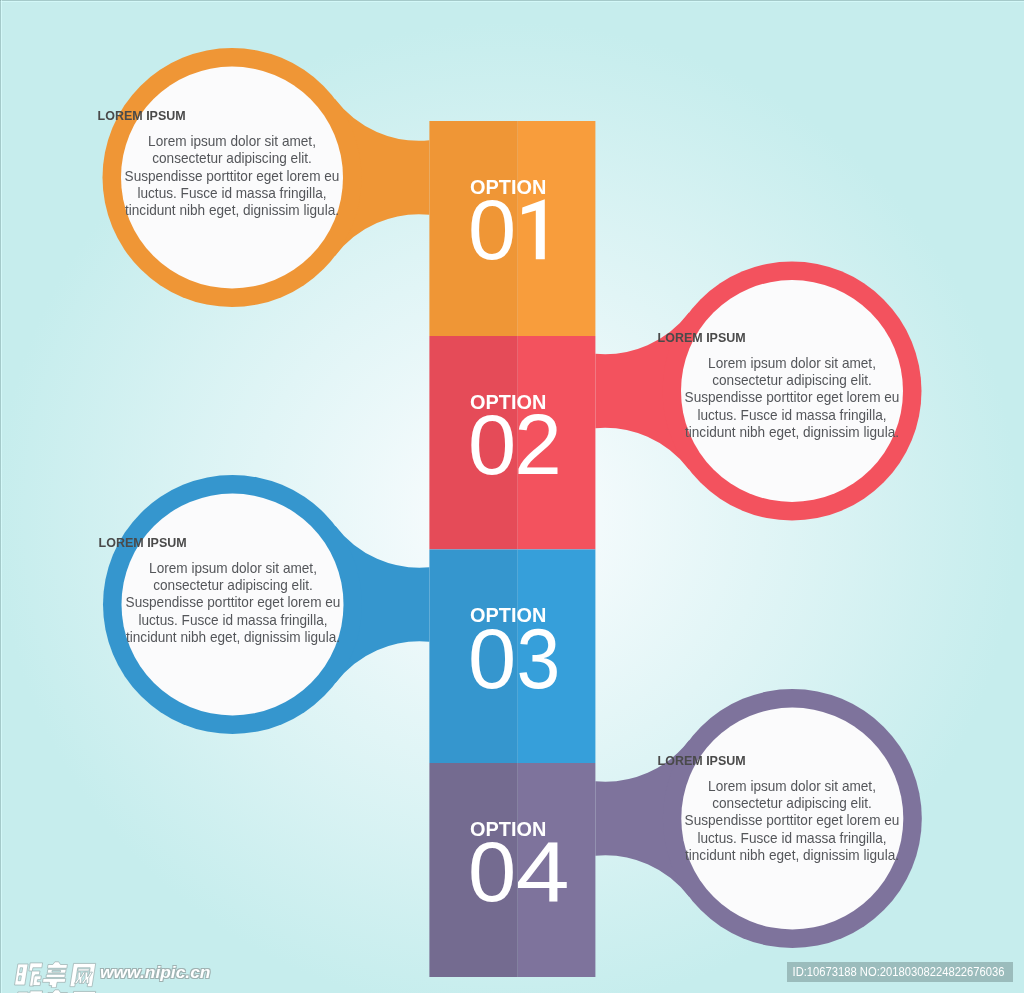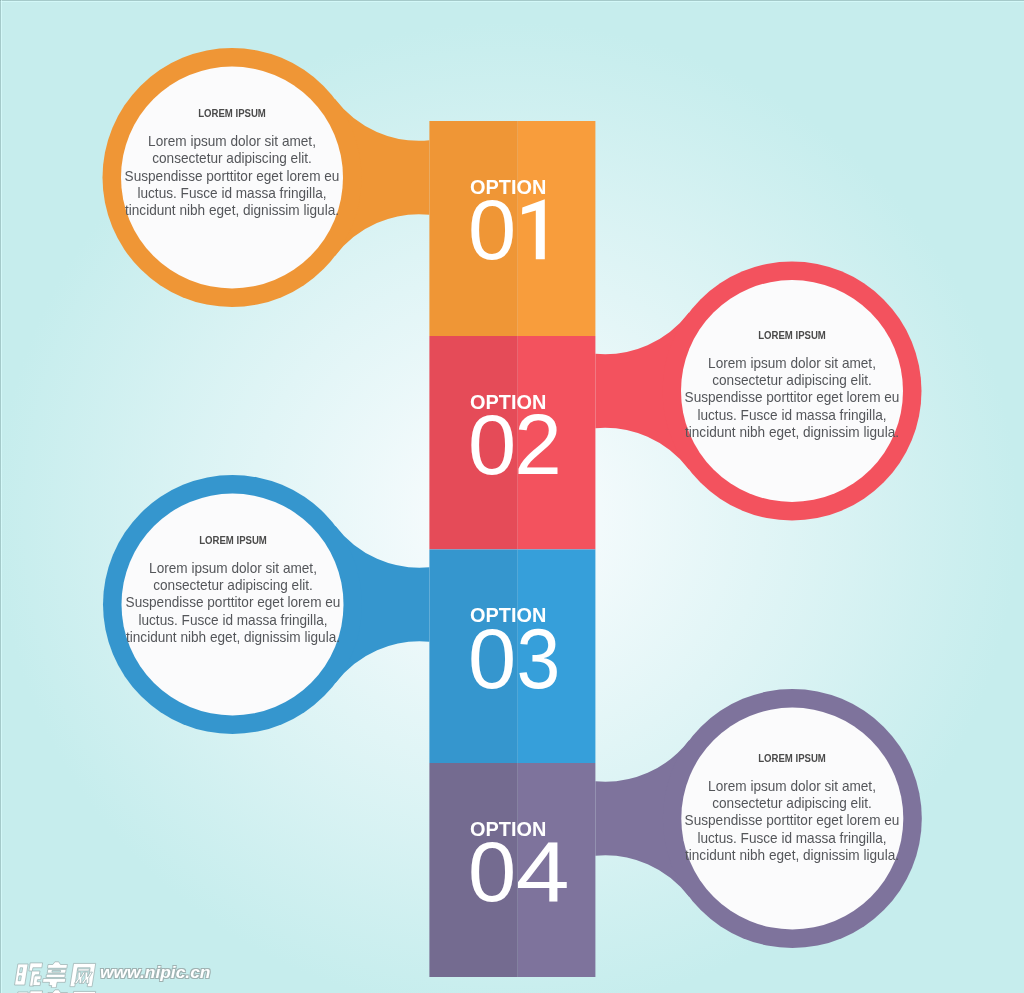--- a/index.html
+++ b/index.html
@@ -17,26 +17,26 @@
     background: radial-gradient(ellipse 511px 496px at 507px 518px, rgb(252,253,255) 0%, rgb(198,237,237) 100%);
   }
   svg.layer {
     position: absolute;
     left: 0;
     top: 0;
     display: block;
   }
   .card-title {
     position: absolute;
-    font-size: 10px;
+    font-size: 13px;
     font-weight: bold;
     letter-spacing: 0px;
     white-space: nowrap;
     color: #4A4A4A;
-    text-align: center;
+    text-align: left;
   }
   .card-title span {
     display: block;
     transform: scaleX(0.96);
   }
   .card-body {
     position: absolute;
     font-size: 15px;
     line-height: 17.35px;
     color: #54565A;
@@ -270,13 +270,14 @@
       </g>
     </svg>
     <span class="wm-url">www.nipic.cn</span>
   </div>
 
   <div id="edge-top"></div>
   <div id="edge-top2"></div>
   <div id="edge-left"></div>
   <div id="edge-left2"></div>
 
+  <div id="infobar"><span>ID:10673188 NO:20180308224822676036</span></div>
 </div>
 
 </body></html>

